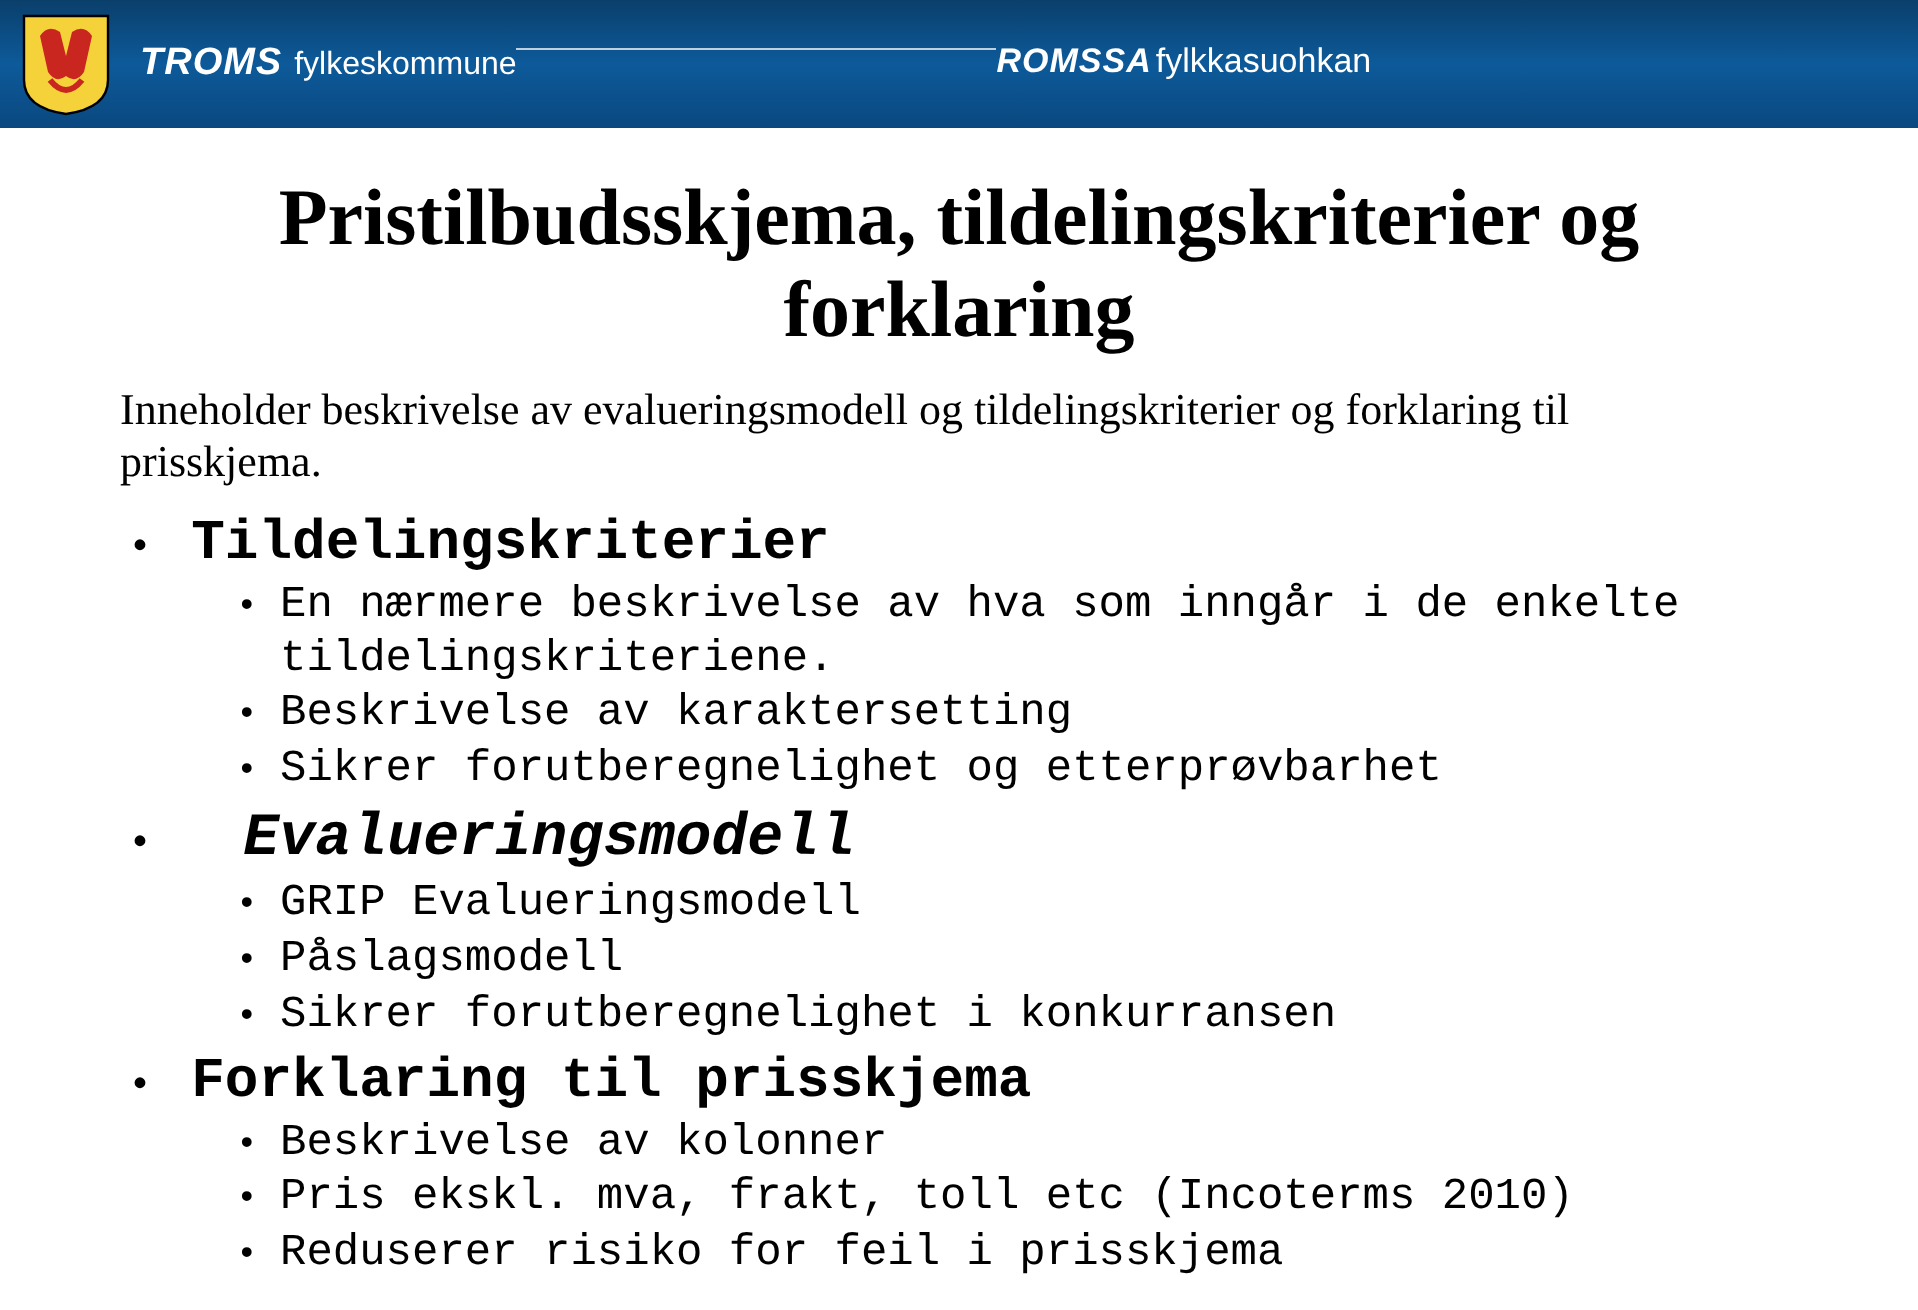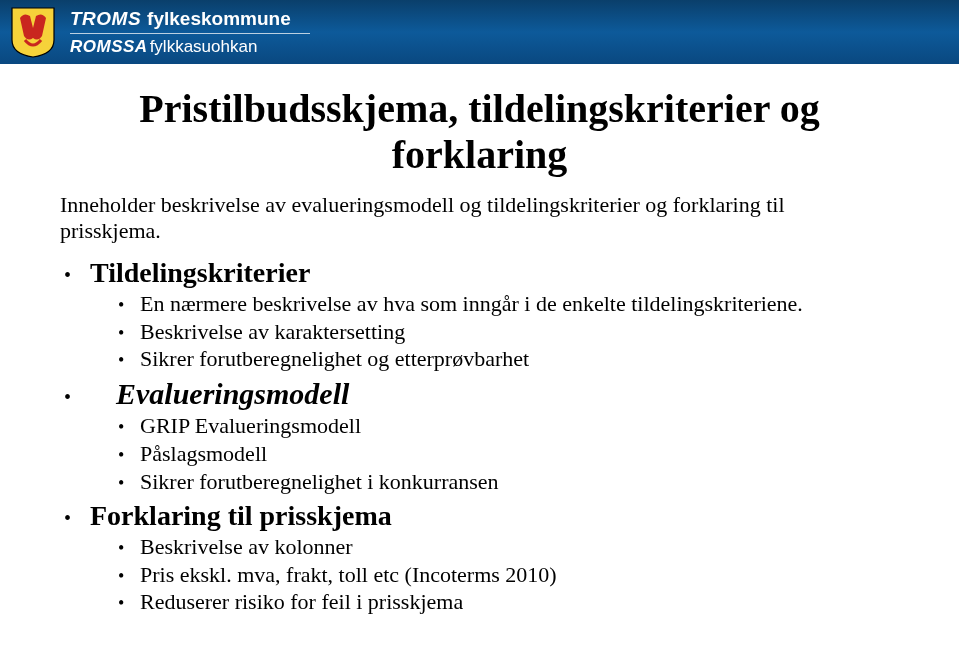--- a/index.html
+++ b/index.html
@@ -21,47 +21,47 @@
     color: #fff;
   }
   .crest {
     width: 46px;
     height: 52px;
     margin-right: 14px;
     flex-shrink: 0;
   }
   .org-block {
     display: flex;
-    flex-direction: column;
+    flex-direction: row;
     justify-content: center;
     line-height: 1.15;
     font-family: Arial, Helvetica, sans-serif;
   }
   .org-line1 { display: flex; align-items: baseline; gap: 6px; }
   .org-bold { font-weight: 700; font-style: italic; font-size: 19px; letter-spacing: .5px; }
-  .org-light { font-weight: 700; font-size: 19px; }
+  .org-light { font-weight: 400; font-size: 16px; }
   .divider-line { height: 1px; background: #bcd0e0; margin: 3px 0; width: 240px; }
   .org-line2 { display: flex; align-items: baseline; gap: 2px; font-size: 17px; }
   .org-light2 { font-weight: 300; }
   .content {
     padding: 22px 60px 0 60px;
   }
   h1.title {
     font-size: 40px;
     font-weight: 700;
     text-align: center;
     line-height: 1.15;
     margin-bottom: 14px;
   }
   .intro {
     font-size: 22px;
     line-height: 1.2;
     margin-bottom: 12px;
   }
-  ul.top { list-style: none; padding-left: 26px; }
+  ul.top { list-style: none; padding-left: 26px; font-family: Liberation Mono, monospace; }
   ul.top > li { margin-bottom: 2px; }
   ul.top > li::before { content: "•"; color: #000; display: inline-block; width: 22px; margin-left: -22px; font-size: 20px; }
   .section-label { font-size: 28px; font-weight: 700; }
   .section-label-em { font-size: 30px; font-weight: 700; font-style: italic; margin-left: 26px; }
   ul.sub { list-style: none; padding-left: 54px; margin-top: 2px; }
   ul.sub > li { font-size: 22px; line-height: 1.22; margin-bottom: 1px; }
   ul.sub > li::before { content: "•"; display: inline-block; width: 22px; margin-left: -22px; font-size: 18px; }
   .spacer-tight { height: 2px; }
 </style>
 </head>

